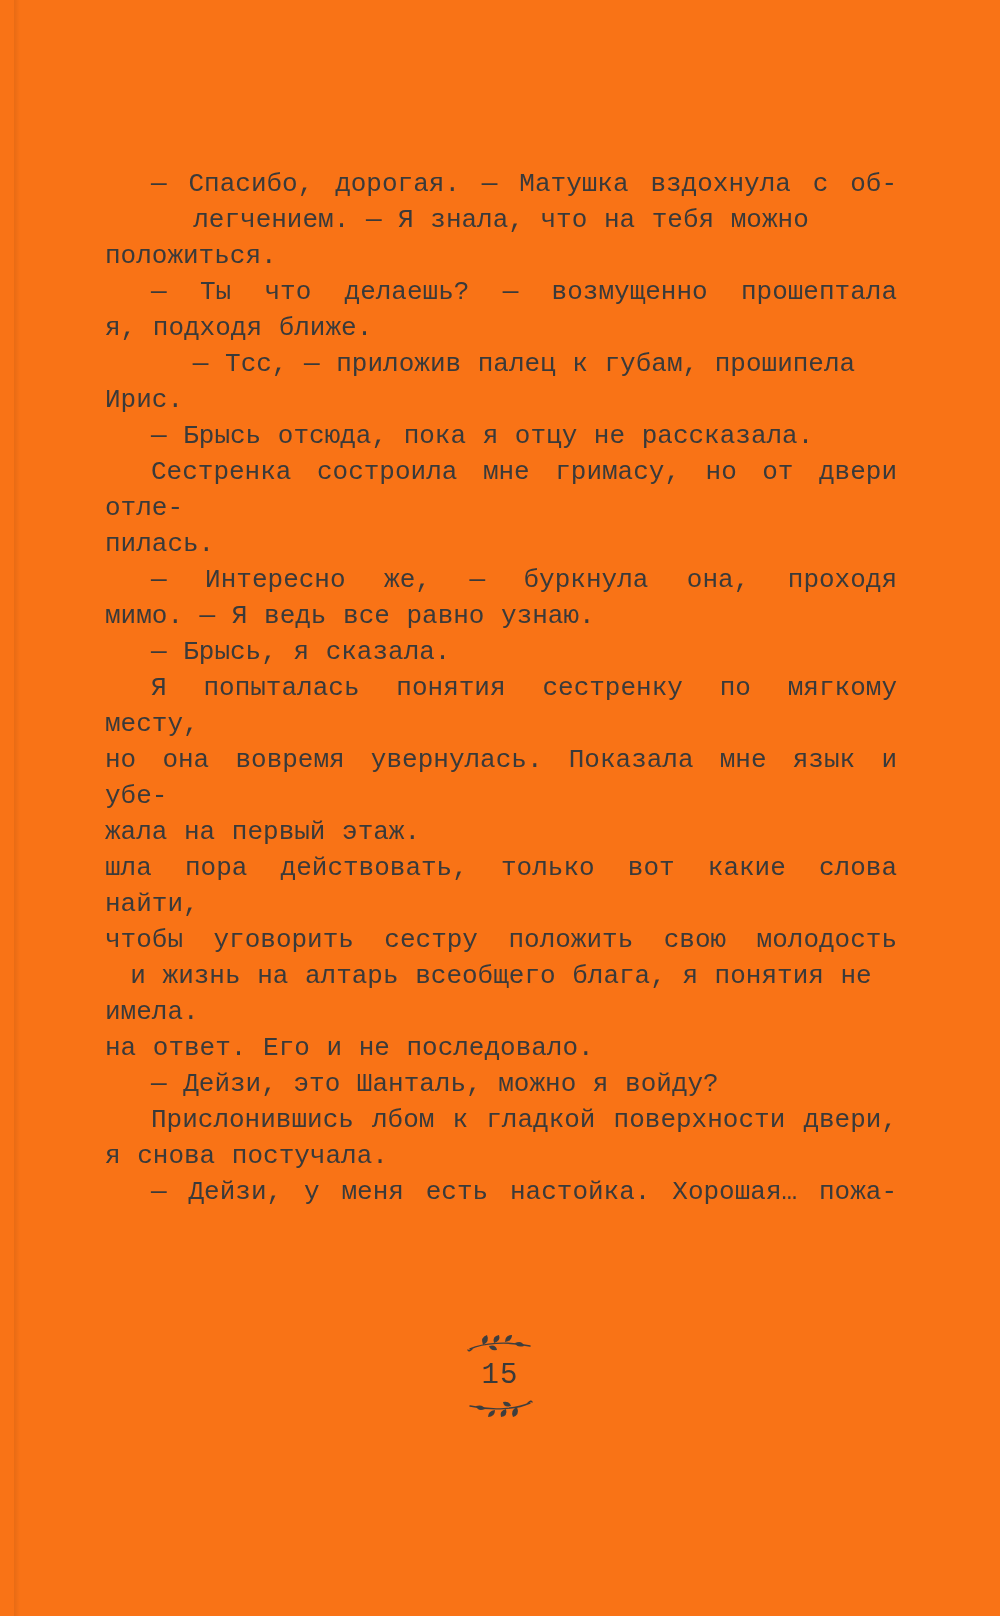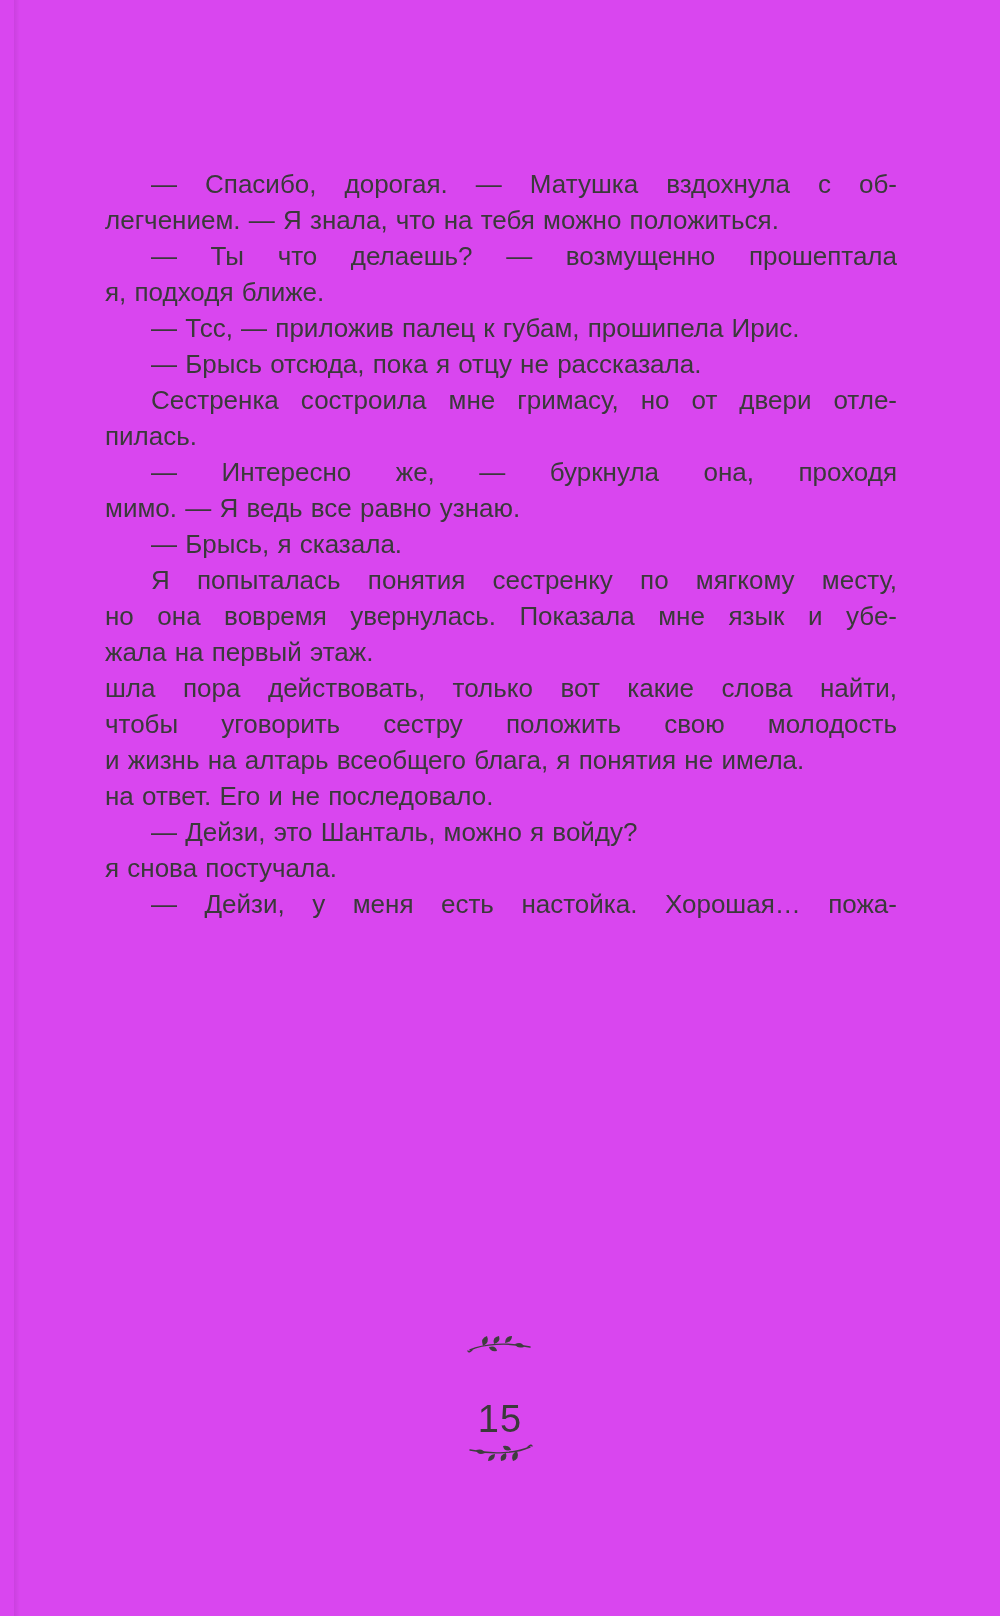--- a/index.html
+++ b/index.html
@@ -4,23 +4,23 @@
 <style>
   html, body {
     margin: 0;
     padding: 0;
     background: #ffffff;
   }
   .book-page {
     position: relative;
     width: 1000px;
     height: 1616px;
-    background: #d946ef;
+    background: #f97316;
     overflow: hidden;
-    font-family: Liberation Sans, sans-serif;
+    font-family: Liberation Mono, monospace;
     color: #3a3a3a;
   }
   
   .book-page::before {
     content: "";
     position: absolute;
     left: 14px;
     top: 0;
     bottom: 0;
     width: 6px;
@@ -65,25 +65,24 @@
     line-height: 22px;
   }
   .ornament svg {
     display: inline-block;
     vertical-align: middle;
   }
   .ornament.bottom svg {
     transform: rotate(180deg);
   }
   .page-number {
-    font-size: 38px;
+    font-size: 29px;
     line-height: 40px;
     color: #3a3a3a;
     letter-spacing: 1px;
-    margin-top: 43px;
   }
 </style>
 </head>
 <body>
 
 <div class="book-page">
 
   <div class="text-block">
       <div class="paragraph">
         <div class="line first">— Спасибо, дорогая. — Матушка вздохнула с об-</div>
@@ -120,20 +119,21 @@
         <div class="line">чтобы уговорить сестру положить свою молодость</div>
         <div class="line last">и жизнь на алтарь всеобщего блага, я понятия не имела.</div>
       </div>
       <div class="paragraph">
         <div class="line last">на ответ. Его и не последовало.</div>
       </div>
       <div class="paragraph">
         <div class="line first last">— Дейзи, это Шанталь, можно я войду?</div>
       </div>
       <div class="paragraph">
+        <div class="line first">Прислонившись лбом к гладкой поверхности двери,</div>
         <div class="line last">я снова постучала.</div>
       </div>
       <div class="paragraph">
         <div class="line first">— Дейзи, у меня есть настойка. Хорошая… пожа-</div>
       </div>
     </div>
 
   <div class="footer">
     <div class="ornament top">
       <svg width="66" height="22" viewBox="0 0 66 22" aria-hidden="true">

